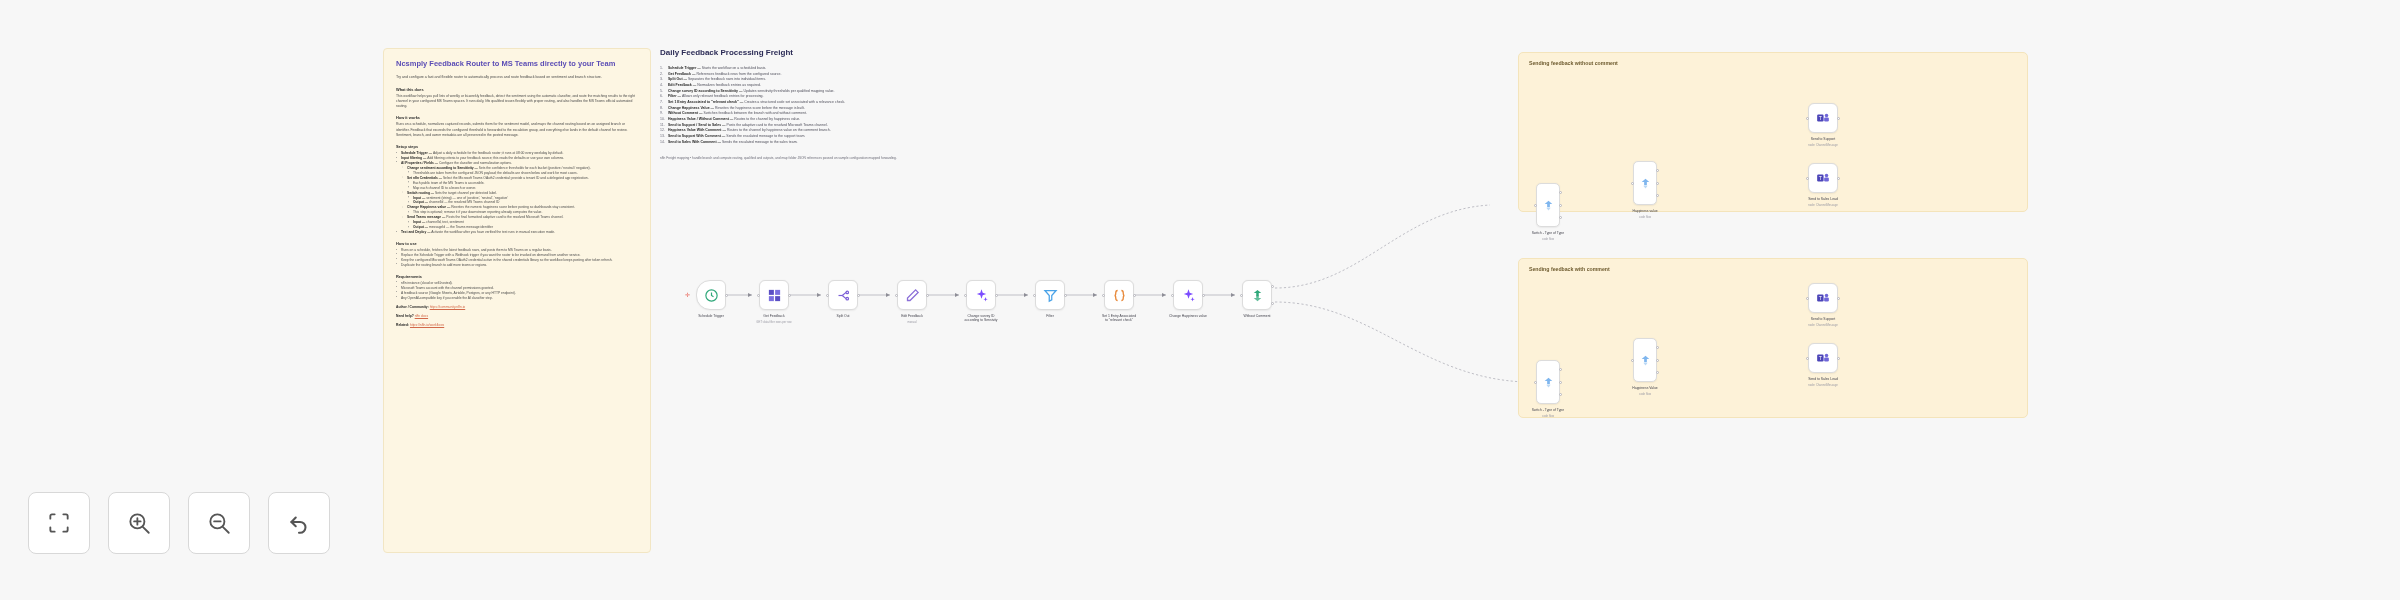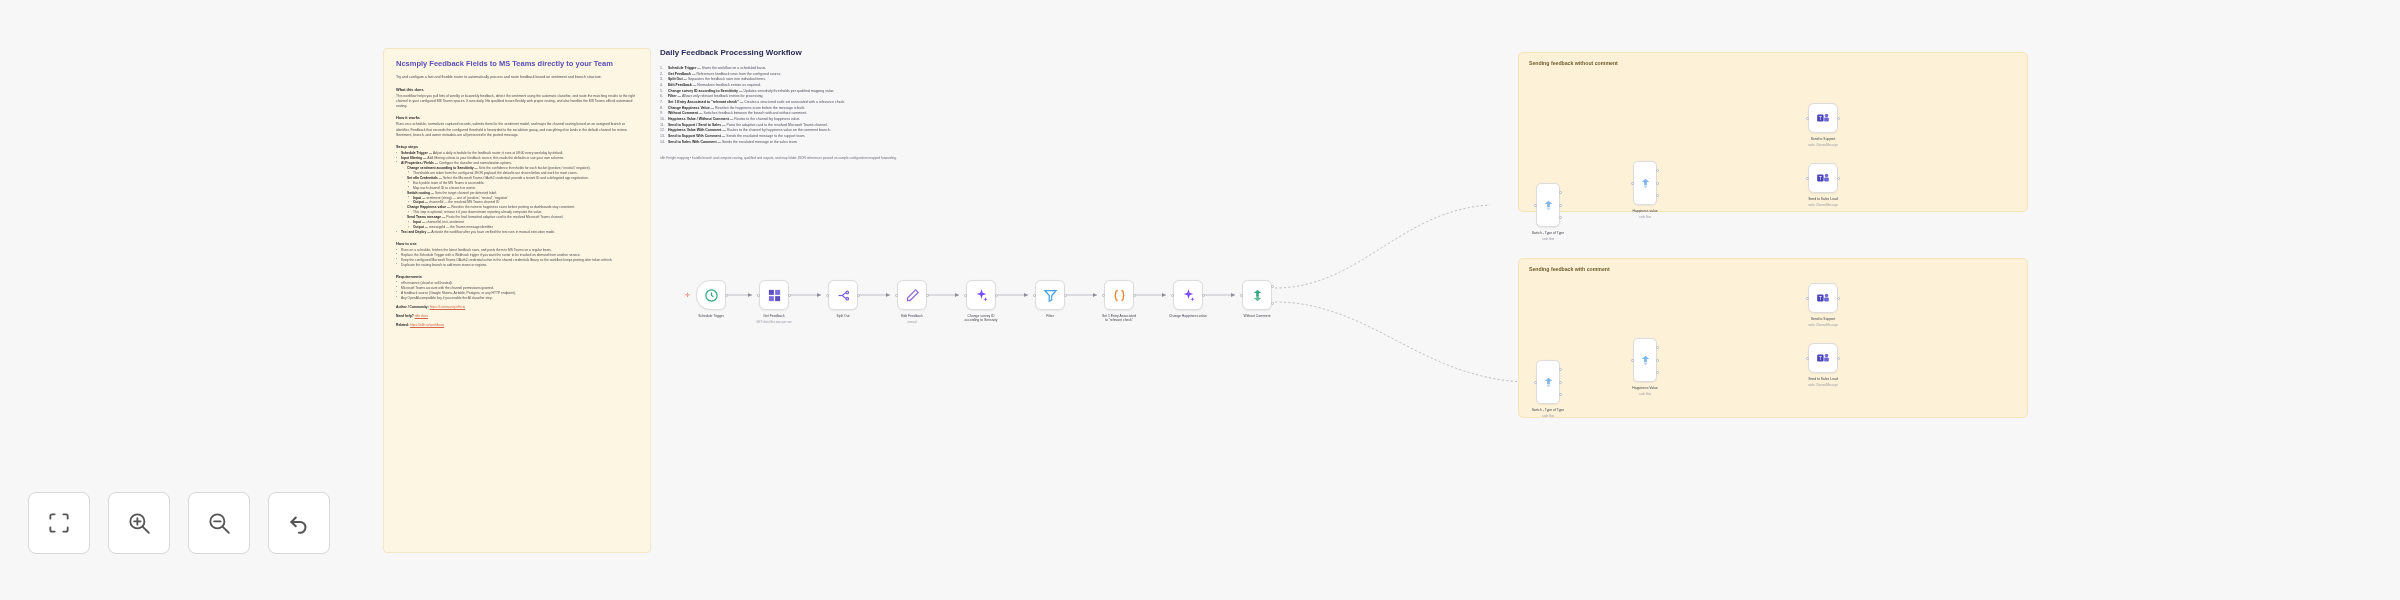--- a/index.html
+++ b/index.html
@@ -177,21 +177,21 @@
     <path class="wire dash" d="M 1670 349 C 1720 349, 1740 300, 1800 298"></path>
     <path class="wire dash" d="M 1670 360 C 1730 360, 1760 342, 1800 340"></path>
     <path class="wire dash" d="M 1670 371 C 1730 371, 1755 360, 1800 358"></path>
     <g class="arrow">
       <polygon points="1806,298 1800,295 1800,301"></polygon>
       <polygon points="1806,356 1800,353 1800,359"></polygon>
     </g>
   </svg>
 
   <div class="sticky sticky-doc">
-    <div class="sticky-title">Ncsmply Feedback Fields to MS Teams directly to your Team</div>
+    <div class="sticky-title">Ncsmply Feedback Router to MS Teams directly to your Team</div>
     <div class="sticky-sub">Try and configure a fast and flexible router to automatically process and route feedback based on sentiment and branch structure.</div>
 
     <div class="sticky-h">What this does</div>
     <div class="sticky-p">This workflow helps you pull lists of weekly or bi-weekly feedback, detect the sentiment using the automatic classifier, and route the matching results to the right channel in your configured MS Teams spaces. It runs daily, lifts qualified issues flexibly with proper routing, and also handles the MS Teams official automated routing.</div>
 
     <div class="sticky-h">How it works</div>
     <div class="sticky-p">Runs on a schedule, normalizes captured records, submits them for the sentiment model, and maps the channel routing based on an assigned branch or identifier. Feedback that exceeds the configured threshold is forwarded to the escalation group, and everything else lands in the default channel for review. Sentiment, branch, and owner metadata are all preserved in the posted message.</div>
 
     <div class="sticky-h">Setup steps</div>
     <ul class="sticky-ul" id="setup-list">
@@ -231,21 +231,21 @@
       </ul>
 
     <div id="links-block">
         <div class="sticky-ul" style="font-size: 3.3px; line-height: 1.6; color: rgb(74, 74, 74);"><span class="lbl">Author / Community: </span><span class="lnk">https://community.n8n.io</span></div>
         <div class="sticky-ul" style="font-size: 3.3px; line-height: 1.6; color: rgb(74, 74, 74);"><span class="lbl">Need help? </span><span class="lnk">n8n docs</span></div>
         <div class="sticky-ul" style="font-size: 3.3px; line-height: 1.6; color: rgb(74, 74, 74);"><span class="lbl">Related: </span><span class="lnk">https://n8n.io/workflows</span></div>
       </div>
   </div>
 
   <div class="wf-note">
-    <div class="wf-title">Daily Feedback Processing Workflow</div>
+    <div class="wf-title">Daily Feedback Processing Freight</div>
     <ol class="wf-ol" id="wf-steps">
         <li><span class="lbl">Schedule Trigger — </span>Starts the workflow on a scheduled basis.</li>
         <li><span class="lbl">Get Feedback — </span>References feedback rows from the configured source.</li>
         <li><span class="lbl">Split Out — </span>Separates the feedback rows into individual items.</li>
         <li><span class="lbl">Edit Feedback — </span>Normalizes feedback entries as required.</li>
         <li><span class="lbl">Change survey ID according to Sensitivity — </span>Updates sensitivity thresholds per qualified mapping value.</li>
         <li><span class="lbl">Filter — </span>Allows only relevant feedback entries for processing.</li>
         <li><span class="lbl">Set 1 Entry Associated to "relevant check" — </span>Creates a structured code set associated with a relevance check.</li>
         <li><span class="lbl">Change Happiness Value — </span>Rewrites the happiness score before the message is built.</li>
         <li><span class="lbl">Without Comment — </span>Switches feedback between the branch with and without comment.</li>

